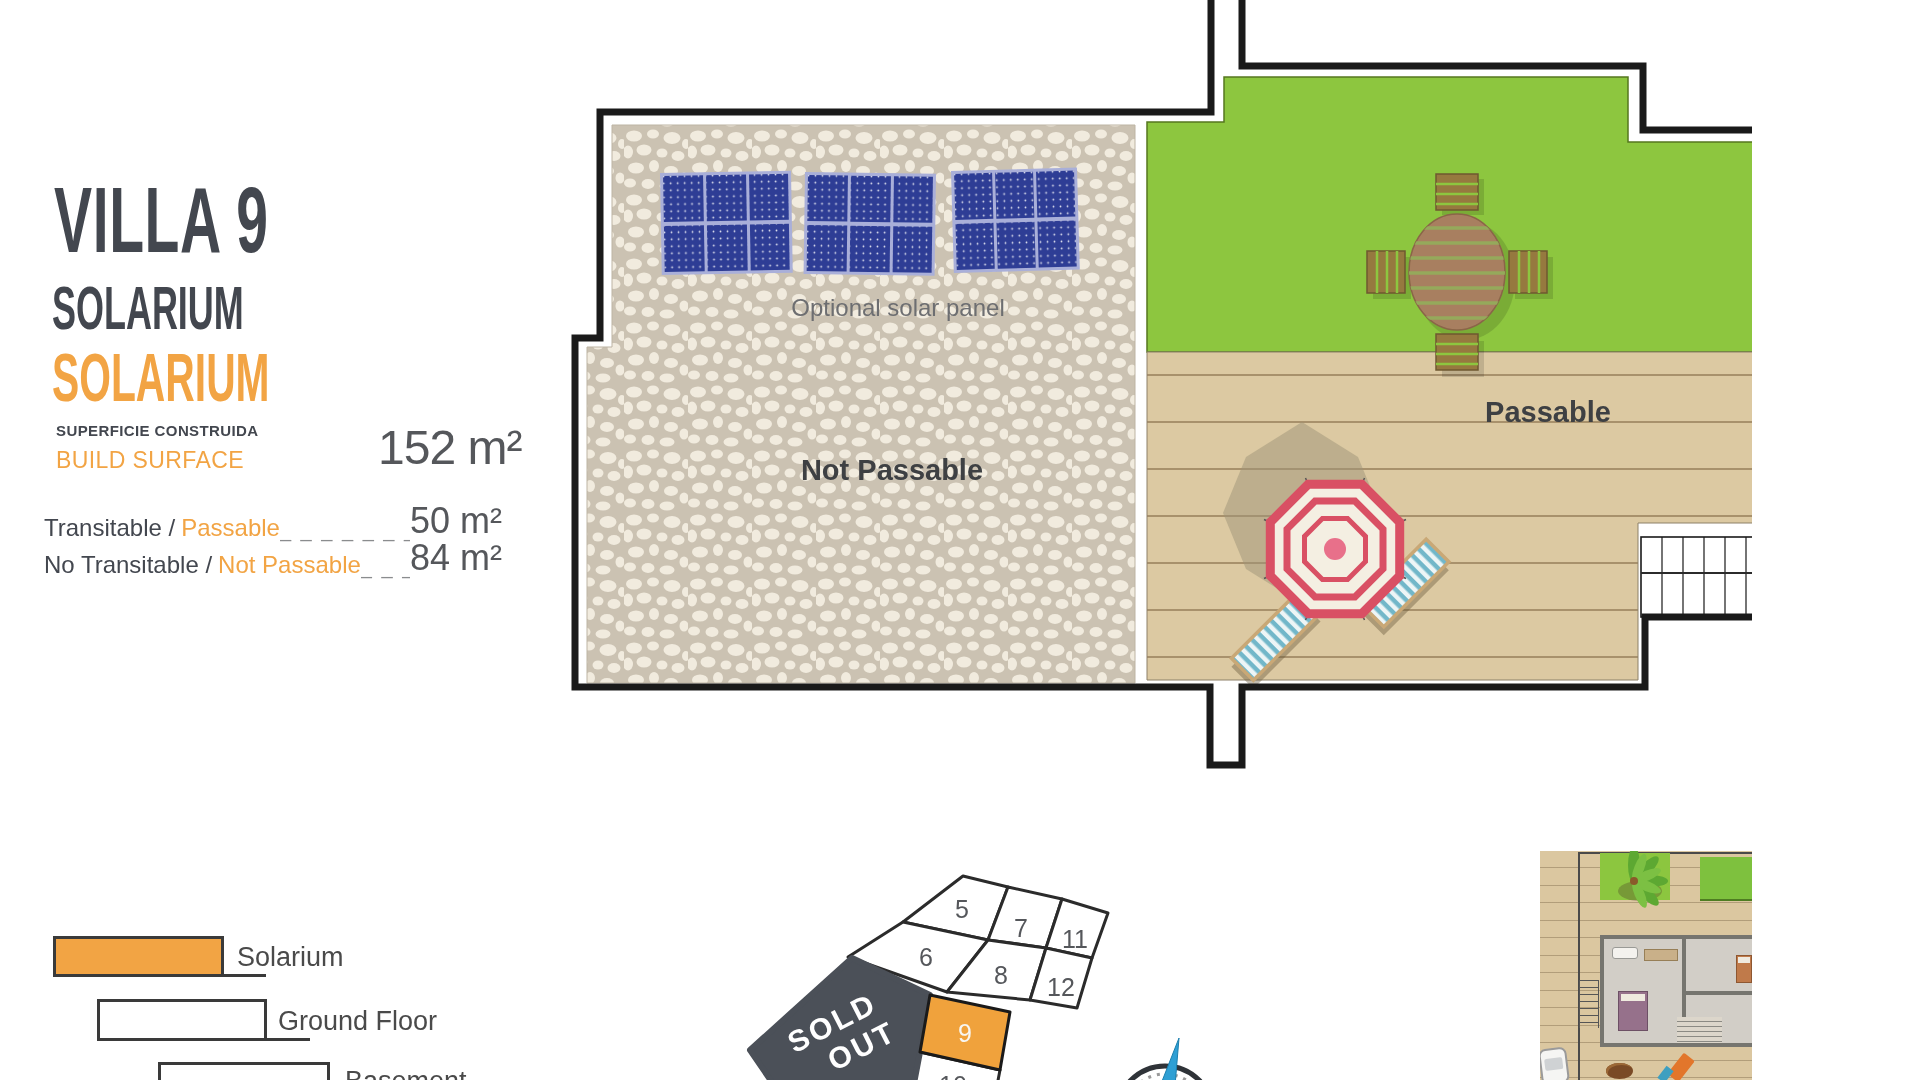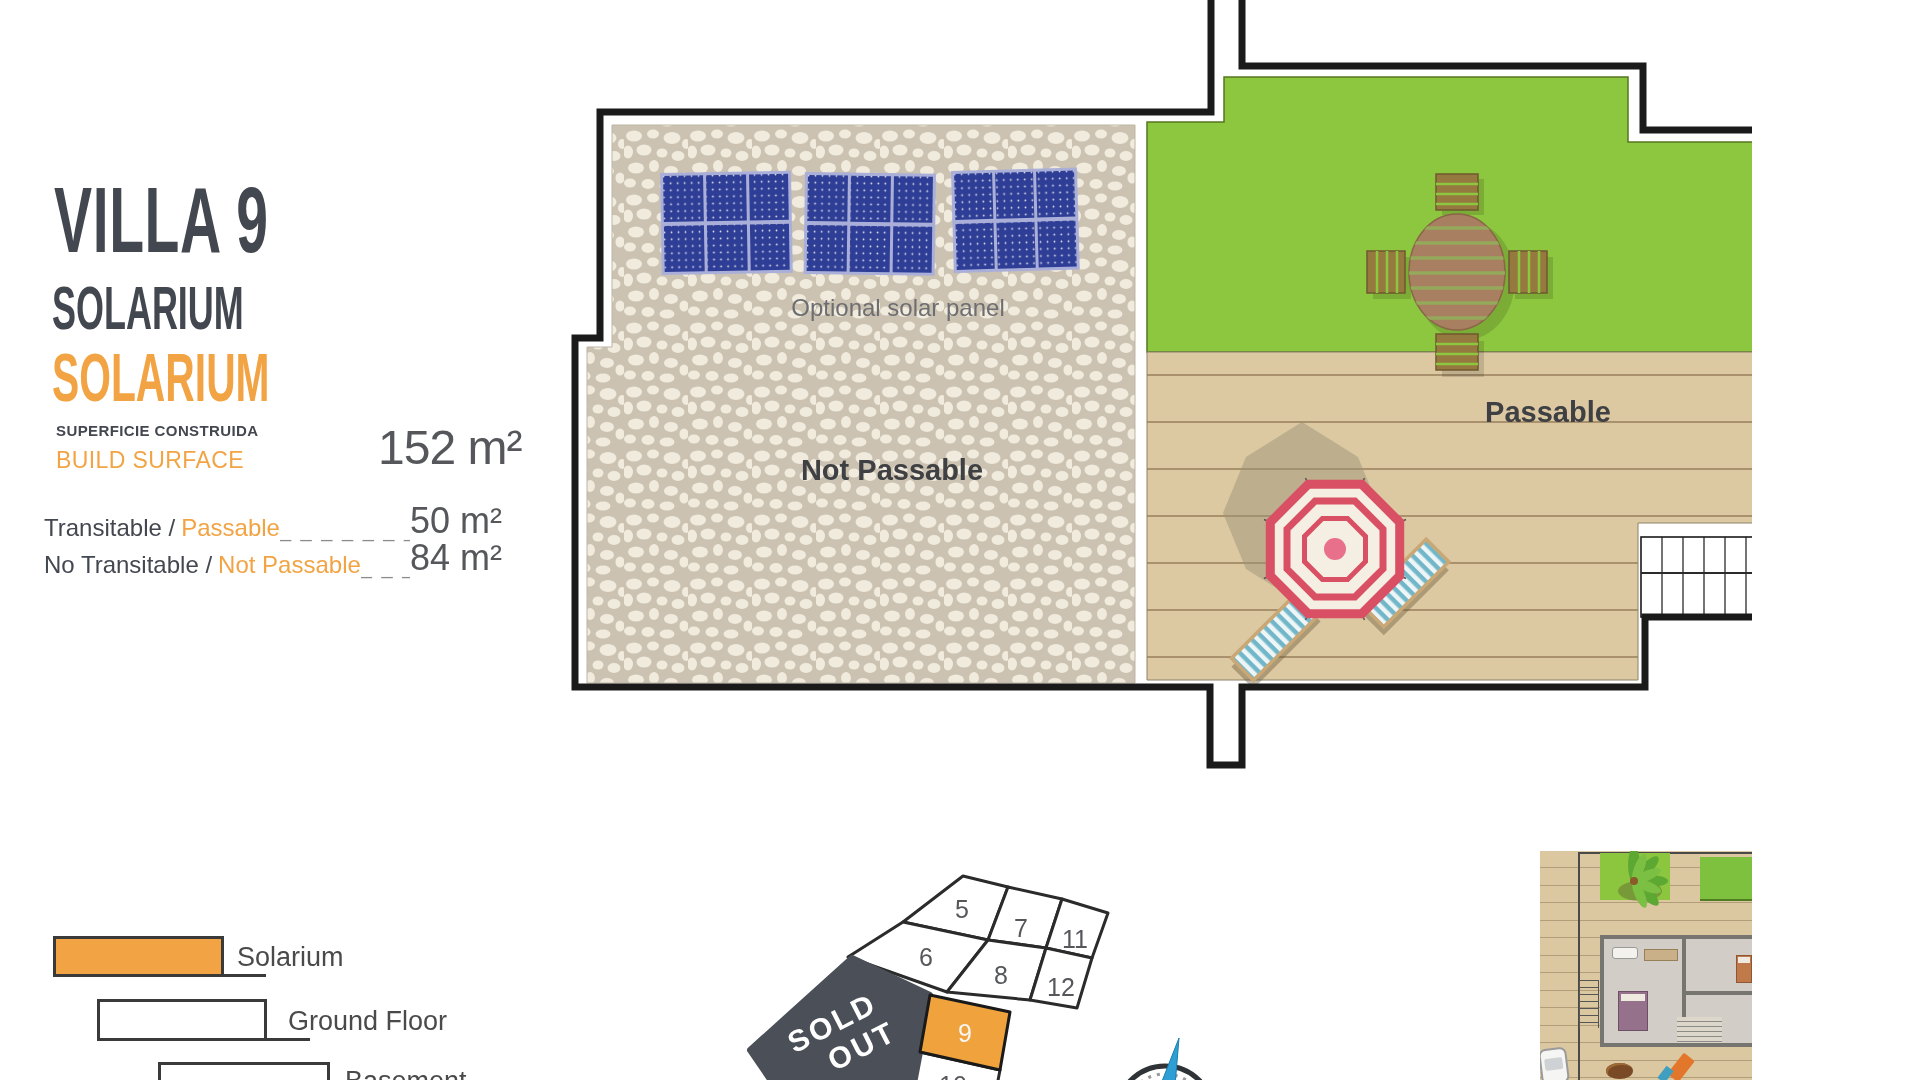--- a/index.html
+++ b/index.html
@@ -26,21 +26,21 @@
 
   
   .swatch { position:absolute; border:3px solid #3a3a3a; }
   .sw-solarium { left:53px; top:936px; width:171px; height:41px; background:#F2A444; }
   .sw-ground   { left:97px; top:999px; width:170px; height:42px; background:#fff; }
   .sw-basement { left:158px; top:1062px; width:172px; height:42px; background:#fff; }
   .sw-ext { position:absolute; height:3px; background:#3a3a3a; }
   .ext1 { left:224px; top:974px; width:42px; }
   .ext2 { left:267px; top:1038px; width:43px; }
   .l-label { position:absolute; font-size:27px; color:#4A4A4A; }
-  .ll1 { left:237px; top:942px; } .ll2 { left:288px; top:1006px; } .ll3 { left:345px; top:1066px; }
+  .ll1 { left:237px; top:942px; } .ll2 { left:278px; top:1006px; } .ll3 { left:345px; top:1066px; }
 
   
   svg text { font-family:"Liberation Sans", sans-serif; }
   .plan-svg { position:absolute; left:560px; top:0; }
   .sitemap-svg { position:absolute; left:740px; top:850px; }
   .compass-wrap { position:absolute; left:1093px; top:1032px; width:150px; height:48px; overflow:hidden; }
 
   
   .thumb { position:absolute; left:1540px; top:851px; width:350px; height:229px; overflow:hidden;
            background:#DBC7A0;

